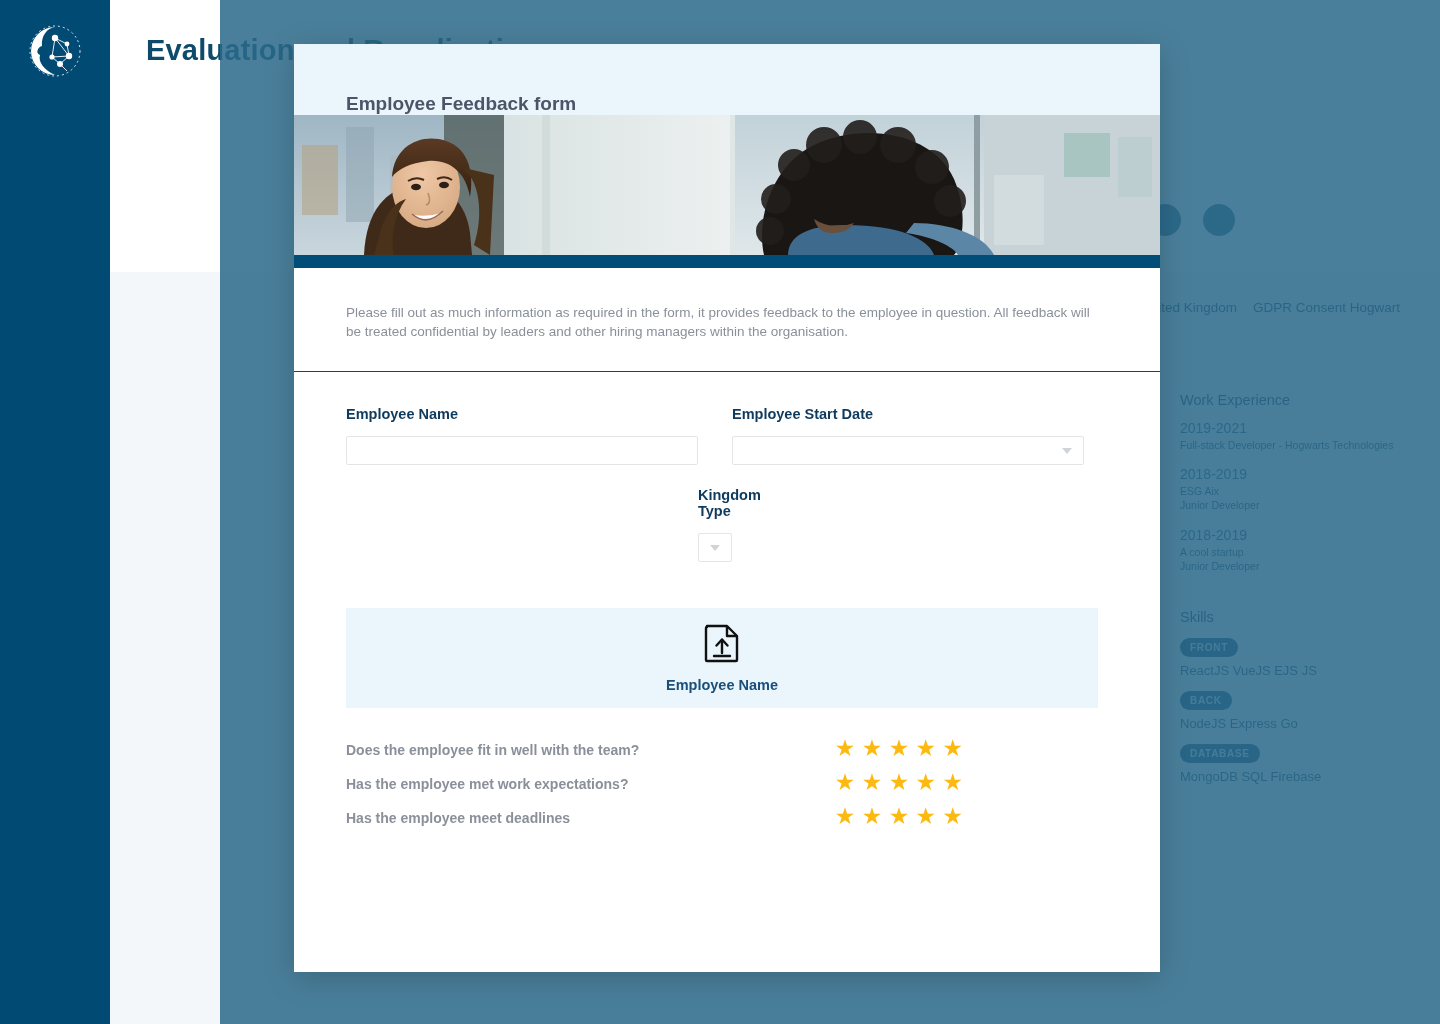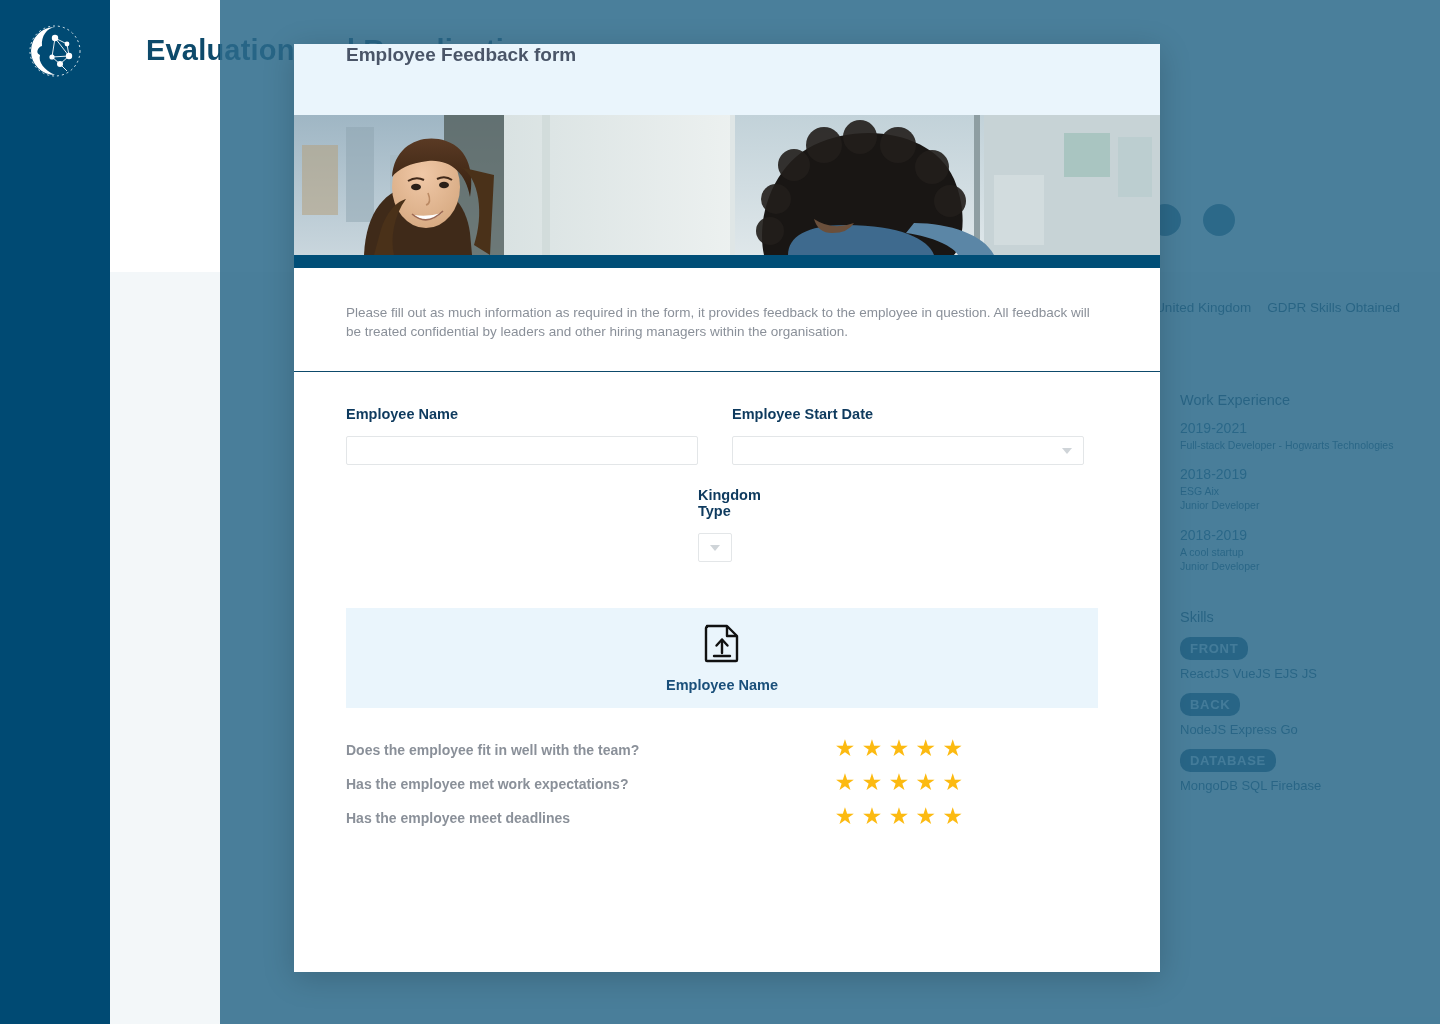--- a/index.html
+++ b/index.html
@@ -76,21 +76,21 @@
     font-size: 14.5px; font-weight: 400; color: #0e3a55;
     margin-bottom: 12px;
   }
   .exp-item { margin-bottom: 14px; }
   .exp-years { font-size: 14px; color: #1c5676; margin-bottom: 2px; }
   .exp-line { font-size: 10.5px; color: #174b68; line-height: 1.35; }
   .skills-block { margin-top: 36px; }
   .pill {
     display: inline-block;
     background: #12496c; color: #cfe3ee;
-    font-size: 13px; font-weight: 700; letter-spacing: .7px;
+    font-size: 10px; font-weight: 700; letter-spacing: .7px;
     padding: 4px 10px; border-radius: 10px;
     margin-bottom: 6px;
     text-align: center;
   }
   .skill-row {
     display: flex; gap: 16px; flex-wrap: wrap;
     font-size: 13px; color: #174b68;
     margin-bottom: 12px;
     text-align: right;
   }
@@ -105,21 +105,21 @@
   #modal {
     position: absolute;
     left: 294px; top: 44px;
     width: 866px; height: 928px;
     background: #ffffff;
     box-shadow: 0 6px 30px rgba(0,0,0,.18);
     overflow: hidden;
   }
   .modal-head {
     height: 71px; background: #eaf5fc;
-    display: flex; align-items: flex-start;
+    display: flex; align-items: flex-end;
     padding-left: 52px;
   }
   .modal-title {
     font-size: 19px; font-weight: 700; color: #4a5568;
   }
   .modal-hero {
     height: 140px; width: 100%;
     position: relative; overflow: hidden;
   }
   .modal-hero svg { display: block; width: 100%; height: 100%; }
@@ -231,21 +231,21 @@
       <div class="profile-name">Harry Hogwart</div>
       <div class="profile-role">Full-stack Developer - Hogwarts Technologies</div>
 
       <div class="avatar-row">
         <div class="avatar"></div>
         <div class="avatar"></div>
       </div>
 
       <div class="meta-row">
         <span>United Kingdom</span>
-        <span>GDPR Skills Obtained</span>
+        <span>GDPR Consent Hogwart</span>
       </div>
 
       <div class="panel-right">
         <div class="panel-h">Work Experience</div>
 
         <div class="exp-item">
           <div class="exp-years">2019-2021</div>
           <div class="exp-line">Full-stack Developer - Hogwarts Technologies</div>
         </div>
         <div class="exp-item">

